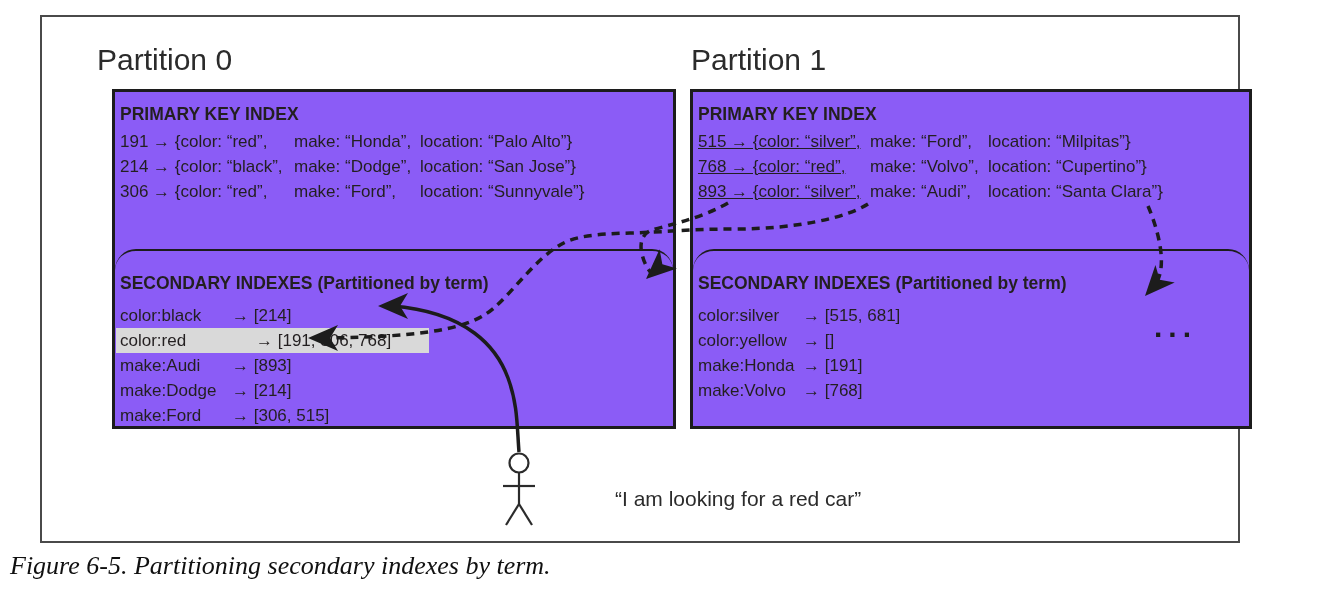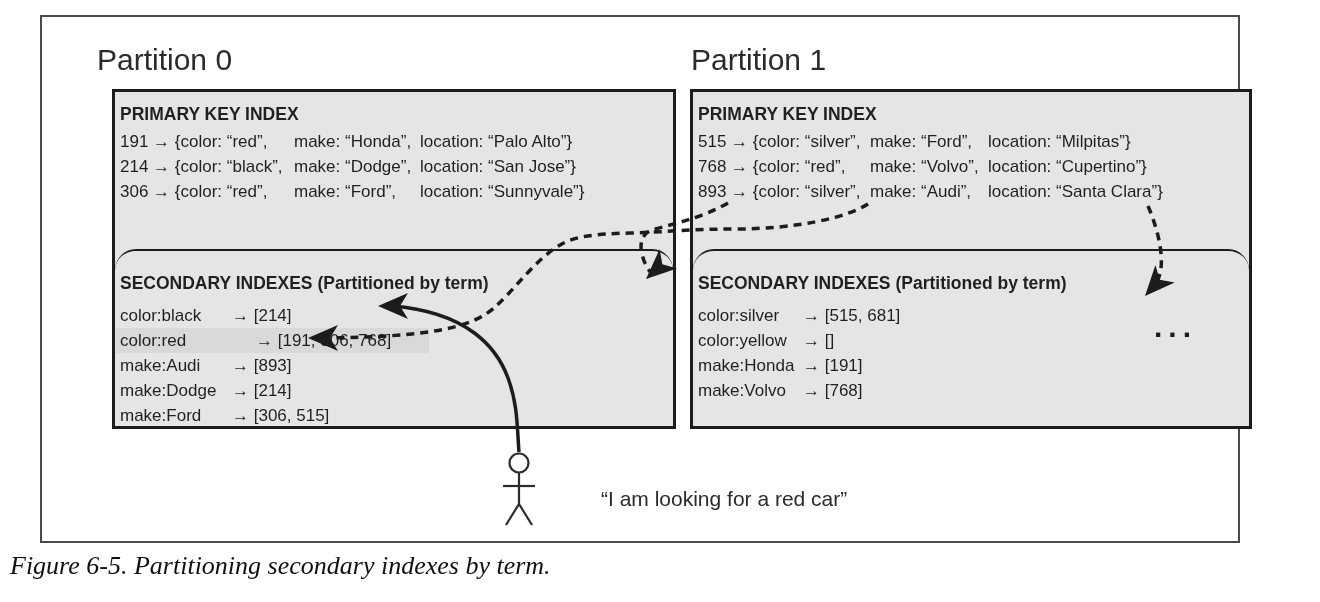--- a/index.html
+++ b/index.html
@@ -13,46 +13,46 @@
     border:2px solid #4a4a4a; background:#ffffff;
   }
   .partition-label {
     position:absolute; top:26px; font-size:30px; color:#2b2b2b;
     letter-spacing:0px; white-space:nowrap;
   }
   #label-p0 { left:55px; }
   #label-p1 { left:649px; }
   .pbox {
     position:absolute; top:72px; height:334px;
-    border:3px solid #1c1c1c; background:#e5e5e5; box-sizing:content-box;
+    border:3px solid #1c1c1c; background:#8b5cf6; box-sizing:content-box;
   }
   #box-p0 { left:70px;  width:558px; }
   #box-p1 { left:648px; width:556px; }
   .sec-primary   { height:145px; }
   .sec-secondary { border-top:2px solid #1c1c1c;border-radius:21px; }
   .idx-title {
     font-weight:bold; font-size:17.5px; margin:12px 0 0 5px; white-space:nowrap;
   }
   .sec-secondary .idx-title { margin-top:22px; }
   .rows { margin:4px 0 0 5px; }
   .sec-secondary .rows { margin-top:9px; }
   .row { display:flex; line-height:25px; font-size:17px; white-space:nowrap; }
   .prim .cell-key  { width:174px; }
   .prim .cell-make { width:126px; }
-  #box-p1 .prim .cell-key  { width:172px; }
+  #box-p1 .prim .cell-key  { width:172px;text-decoration:underline; }
   #box-p1 .prim .cell-make { width:118px; }
   .secr .cell-term { width:112px; }
   #box-p1 .secr .cell-term { width:105px; }
   .row.hl {
     background:#d9d9d9; width:max-content;
     margin-left:-4px; padding-left:4px; padding-right:38px;gap:24px;
   }
   .arrows { position:absolute; left:0; top:0; pointer-events:none; z-index:6; }
   .quote {
-    position:absolute; left:559px; top:470px; font-size:21px;
+    position:absolute; left:573px; top:470px; font-size:21px;
     white-space:nowrap; color:#2b2b2b;
   }
   .ellipsis {
     position:absolute; left:1112px; top:293px; font-size:30px; font-weight:bold;
     letter-spacing:6px; color:#1c1c1c;
   }
   .caption {
     position:absolute; left:10px; top:551px;
     font-family:"Liberation Serif", serif; font-style:italic;
     font-size:26px; color:#101010; white-space:nowrap;

